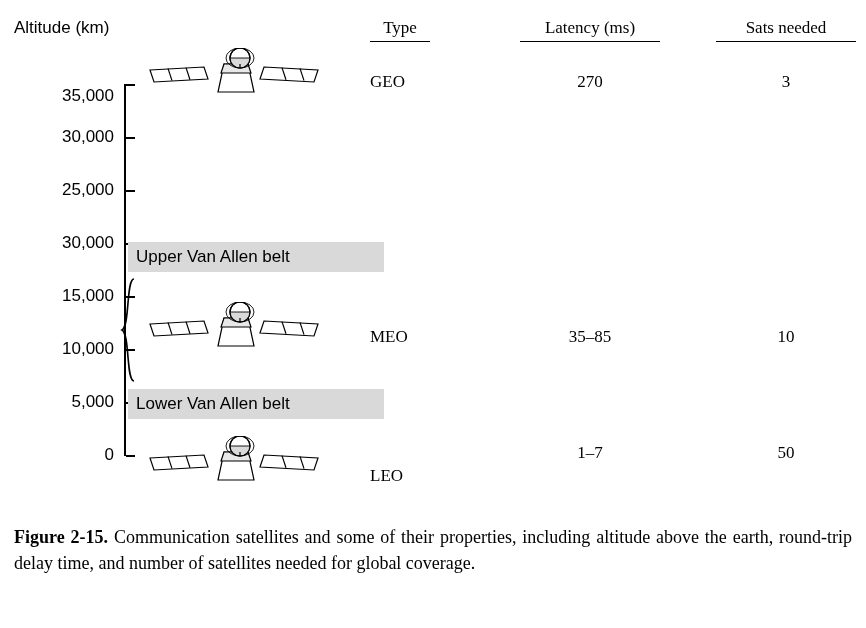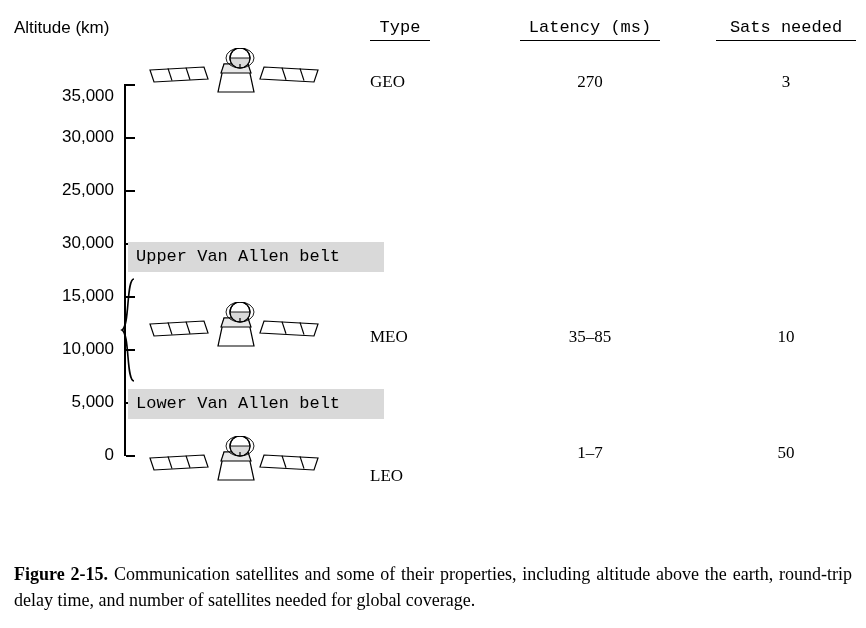--- a/index.html
+++ b/index.html
@@ -20,21 +20,21 @@
     position: absolute;
     left: 0; top: 0;
     width: 866px;
     height: 628px;
     padding-left: 16px;
   }
 
   
   .col-header {
     position: absolute;
-    font-family: Liberation Mono, monospace;
+    font-family: Liberation Serif, serif;
     font-size: 17px;
     color: #000;
     text-align: center;
     padding-bottom: 3px;
     border-bottom: 1px solid #000;
     white-space: nowrap;
   }
   #hdr-type   { left: 370px; top: 18px; width: 60px; }
   #hdr-latency{ left: 520px; top: 18px; width: 140px; }
   #hdr-sats   { left: 716px; top: 18px; width: 140px; }
@@ -72,21 +72,21 @@
     font-size: 17px;
     white-space: nowrap;
   }
 
   
   .belt {
     position: absolute;
     left: 128px;
     height: 30px;
     background: #d9d9d9;
-    font-family: Liberation Mono, monospace;
+    font-family: Liberation Sans, sans-serif;
     font-size: 17px;
     line-height: 30px;
     padding-left: 8px;
     box-sizing: border-box;
     white-space: nowrap;
     color: #000;
   }
   #belt-upper { top: 242px; width: 256px; }
   #belt-lower { top: 389px; width: 256px; }
 
@@ -137,21 +137,20 @@
   #caption {
     position: absolute;
     left: 14px;
     top: 524px;
     width: 838px;
     font-family: "Liberation Serif", serif;
     font-size: 18px;
     line-height: 26px;
     text-align: justify;
     color: #000;
-    margin-top: 37px;
   }
   #caption .fignum {
     font-weight: bold;
   }
 </style>
 </head>
 <body>
 
 <div id="figure">
 

